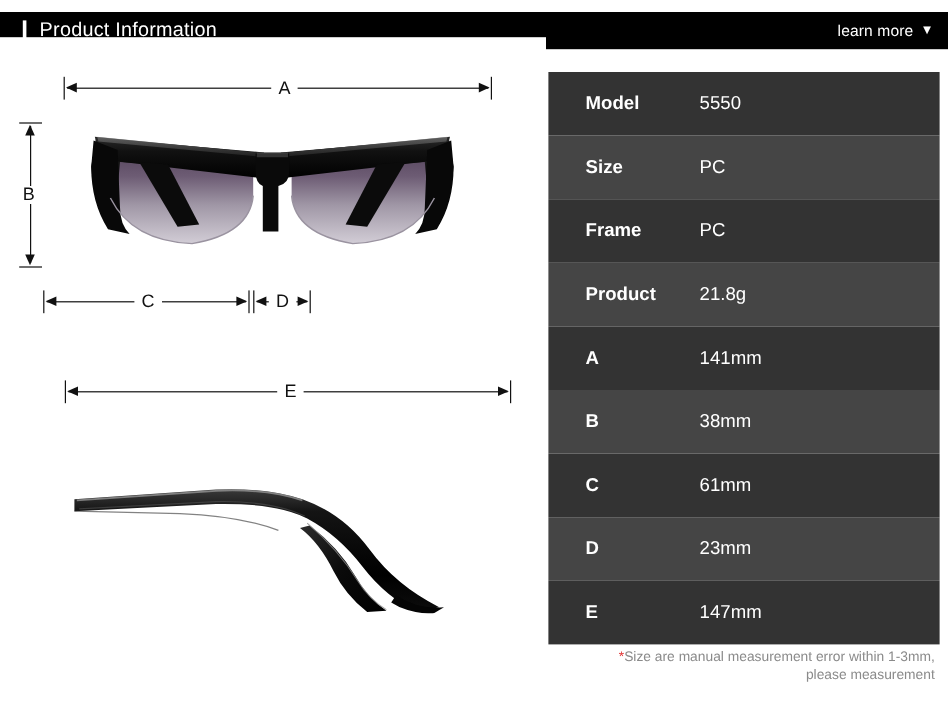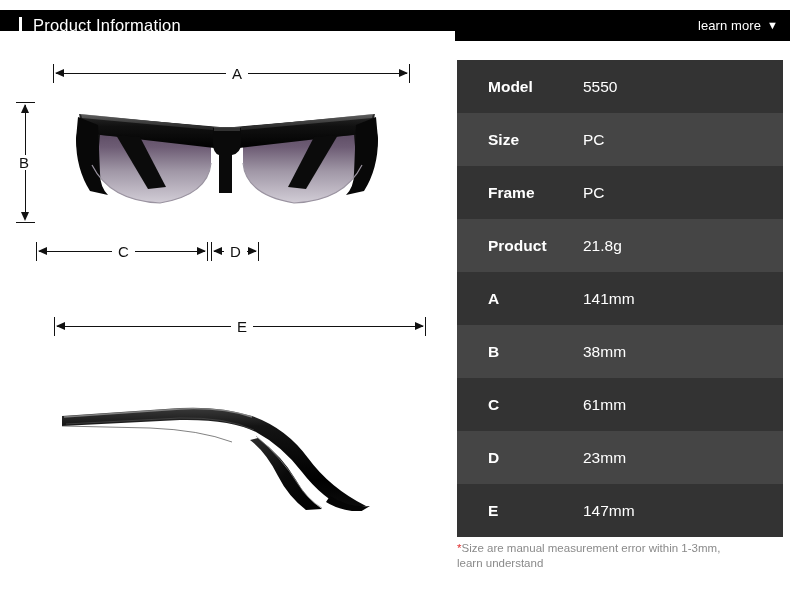--- a/index.html
+++ b/index.html
@@ -149,21 +149,21 @@
   }
   .spec-val {
     color: #ffffff;
     font-size: 15.5px;
   }
   .spec-note {
     position: absolute;
     left: 457px;
     top: 541px;
     width: 326px;
-    text-align: left;
+    text-align: right;
     color: #8a8a8a;
     font-size: 11.5px;
     line-height: 15px;
     padding-right: 4px;
     box-sizing: border-box;
   }
   .spec-note .star { color: #e03030; }
 </style>
 </head>
 <body>
@@ -352,14 +352,14 @@
     <div class="spec-val">23mm</div>
   </div>
   <div class="spec-row odd">
     <div class="spec-key">E</div>
     <div class="spec-val">147mm</div>
   </div>
 </div>
 
 <div class="spec-note">
   <span class="star">*</span><span>Size are manual measurement error within 1-3mm,</span><br>
-  <span>learn understand</span>
+  <span>please measurement</span>
 </div>
 
 </body></html>

